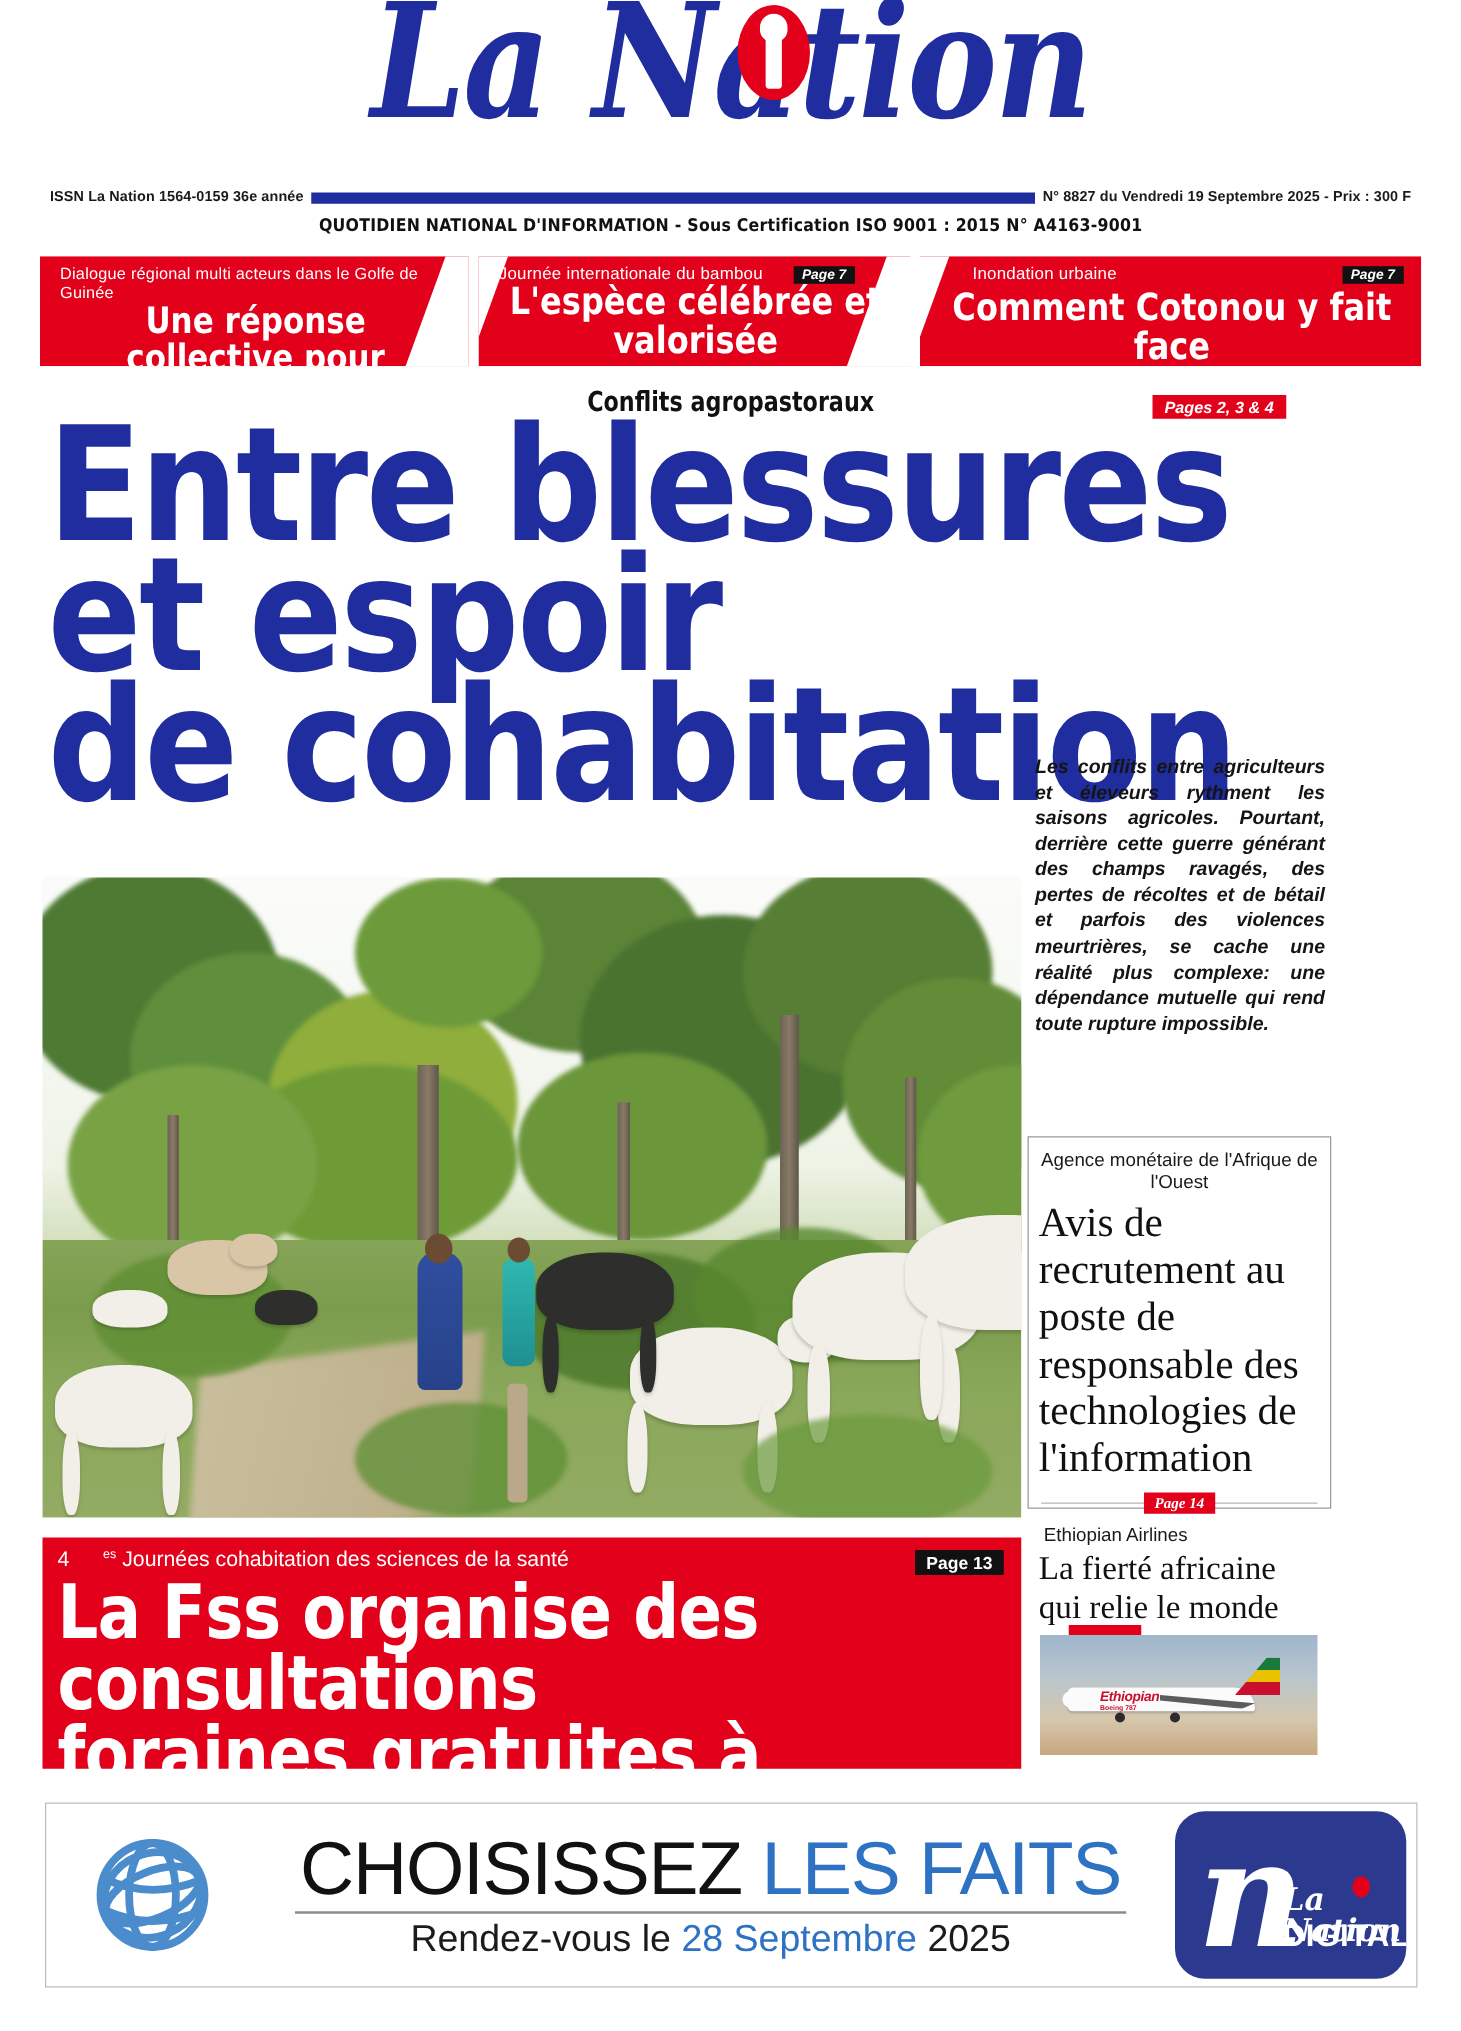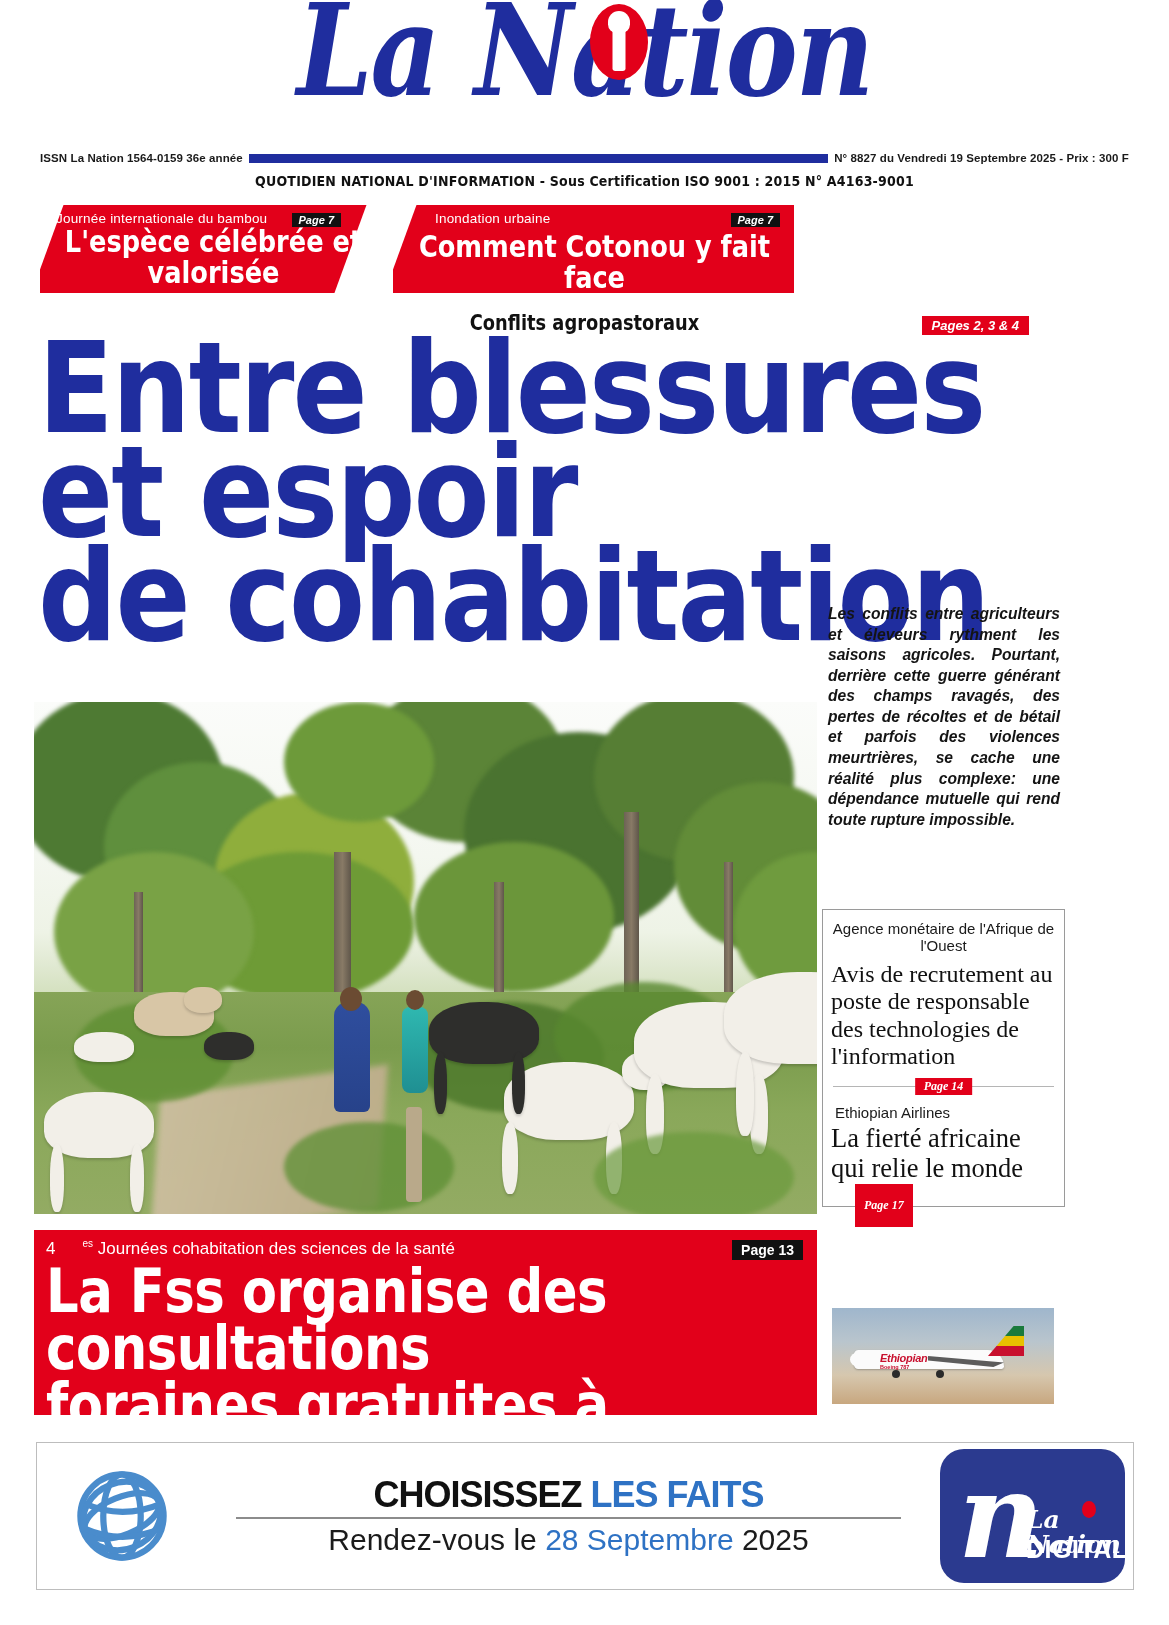--- a/index.html
+++ b/index.html
@@ -188,21 +188,21 @@
     position:absolute; left: 822px; top: 909px; width: 243px; height: 298px;
     border:1px solid #9a9a9a; background:#fff;
     padding: 10px 8px 6px 8px;
   }
   .amao-kicker {
     font-size: 15px; color:#1a1a1a; text-align:center; line-height:1.16;
     font-weight:400;
   }
   .amao-title {
     font-family:"Liberation Serif","DejaVu Serif", serif;
-    font-size: 24px; line-height:1.14; color:#111;
+    font-size: 33px; line-height:1.14; color:#111;
     margin-top:6px; text-align:left; font-weight:400;
   }
   .amao-sep {
     position:relative; margin: 8px 2px 0 2px; height: 16px; font-family: Liberation Serif, serif;
   }
   .amao-sep .line { position:absolute; left:0; right:0; top:8px; height:1px; background:#b5b5b5; }
   .amao-sep .tag {
     position:absolute; left:50%; top:0; transform:translateX(-50%);
     background:#e2001a; color:#fff; font-size:12px; font-weight:700;
     font-style:italic; padding:1px 9px;
@@ -262,21 +262,21 @@
   
   .ad-band {
     position:absolute; left:36px; top:1442px; width:1098px; height:148px;
     border:1px solid #bdbdbd; background:#fff; display:flex; align-items:center;
   }
   .ad-globe { width: 170px; display:flex; justify-content:center; align-items:center; }
   .globe-svg { width: 104px; height: 104px; }
   .ad-text { flex:1; text-align:center; padding-right: 10px; }
   .ad-line1 { font-size: 23px; font-weight:500; color:#1b1b1b; letter-spacing:0.2px; }
   .ad-line2 {
-    font-size: 36px; font-weight:700; letter-spacing:-1px;
+    font-size: 60px; font-weight:400; letter-spacing:-1px;
     margin-top:2px; line-height:1.0;
   }
   .ad-line2 .blk { color:#111; }
   .ad-line2 .blu { color:#2e72c4; }
   .ad-rule { height:2px; background:#8c8c8c; width: 92%; margin: 4px auto 0 auto; }
   .ad-line3 { font-size: 30px; color:#1b1b1b; margin-top:4px; }
   .ad-line3 .blu { color:#2e72c4; }
   .ad-logo {
     width: 185px; height: 134px; margin-right:8px;
     background:#2b3a8f; border-radius: 24px;
@@ -318,20 +318,27 @@
     <span class="issn-rule"></span>
     <span class="issue-text">N° 8827 du Vendredi 19 Septembre  2025 - Prix : 300 F</span>
   </div>
 
   <div class="subtitle-row">
     <span>QUOTIDIEN  NATIONAL  D'INFORMATION - Sous Certification ISO 9001 : 2015 N° A4163-9001</span>
   </div>
 
   <div class="teaser-band">
 
+    <div class="teaser t1">
+      <div class="teaser-kicker">Dialogue régional multi acteurs dans le Golfe de Guinée</div>
+      <div class="teaser-title">
+        <span>Une réponse collective pour</span><br>
+        
+      </div>
+    </div>
 
     <div class="teaser t2">
       <div class="teaser-kicker">Journée internationale du bambou</div>
       <span class="pagetag-dark pagetag-abs" style="right:44px; top:8px;">Page 7</span>
       <div class="teaser-title">
         <span>L'espèce célébrée et</span><br>
         <span>valorisée</span>
       </div>
     </div>
 

